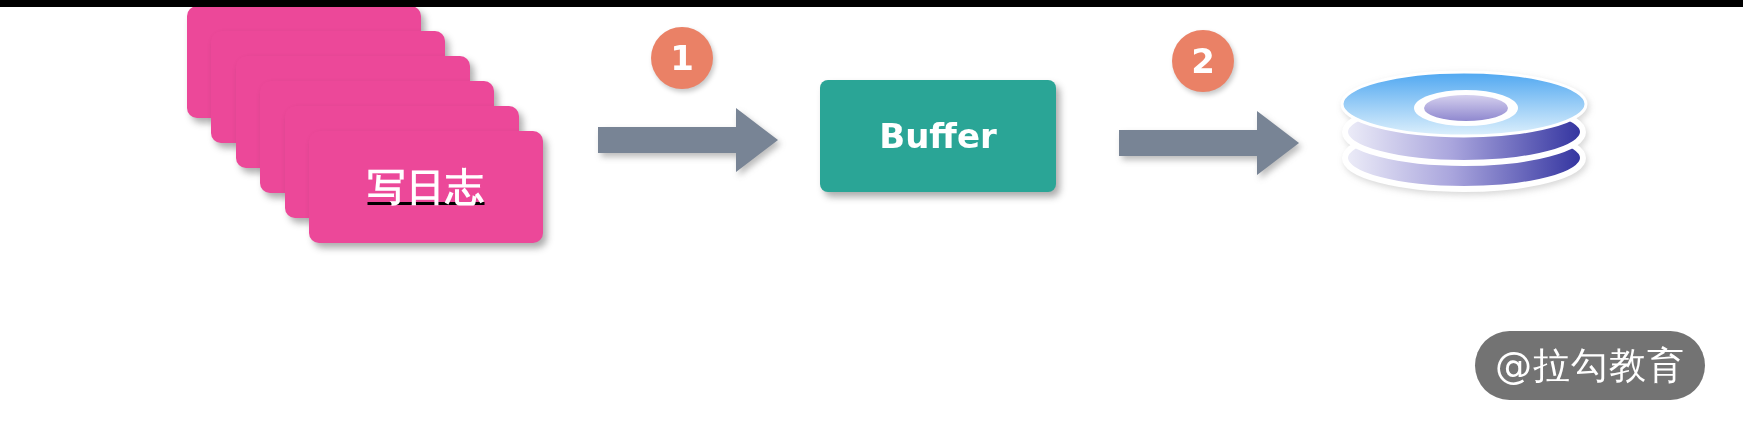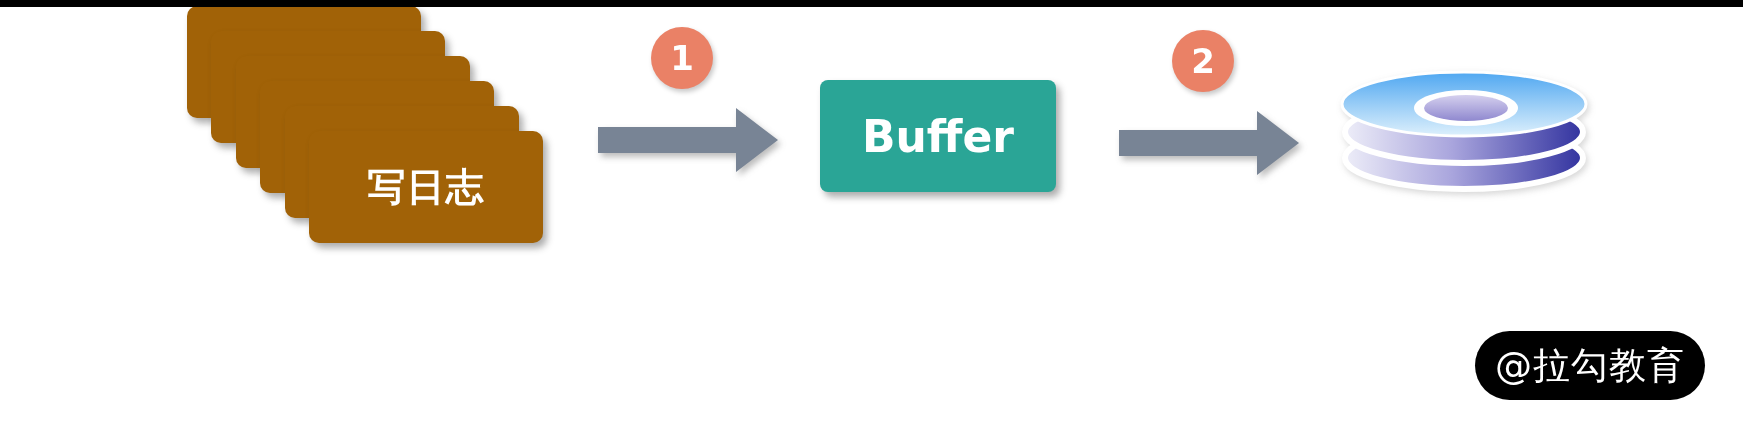--- a/index.html
+++ b/index.html
@@ -15,23 +15,24 @@
   .top-bar {
     position: absolute; left: 0; top: 0;
     width: 1743px; height: 7px;
     background: #000000; z-index: 30;
   }
 
   
   .card {
     position: absolute;
     width: 234px; height: 112px;
-    background: #a16207;
+    background: #ec4899;
     border-radius: 10px;
     box-shadow: 4px 5px 7px rgba(50,50,50,0.40);
+    text-decoration: underline;
   }
   .card-label {
     width: 100%; height: 100%;
     display: flex; align-items: center; justify-content: center;
     color: #ffffff; font-size: 38px; font-weight: bold;
     letter-spacing: 1px;
   }
 
   
   .badge {
@@ -51,38 +52,38 @@
   .arrow-2 { left: 1119px; top: 103px; }
 
   
   .buffer-box {
     position: absolute;
     left: 820px; top: 80px;
     width: 236px; height: 112px;
     background: #2aa596; border-radius: 8px;
     box-shadow: 4px 5px 7px rgba(50,50,50,0.40);
     display: flex; align-items: center; justify-content: center;
-    color: #ffffff; font-size: 44px; font-weight: 600;
+    color: #ffffff; font-size: 34px; font-weight: 600;
   }
 
   .interval-caption {
     position: absolute;
     left: 1118px; top: 222px; width: 182px;
     text-align: center;
     color: #595959; font-size: 38px; font-weight: bold;
   }
 
   .disk-svg { position: absolute; left: 1338px; top: 62px;
     filter: drop-shadow(2px 3px 3px rgba(100,100,100,0.25)); }
 
   .watermark {
     position: absolute;
     left: 1475px; top: 331px;
     width: 230px; height: 69px;
-    background: #000000; border-radius: 35px;
+    background: #737373; border-radius: 35px;
     display: flex; align-items: center; justify-content: center;
     color: #ffffff; font-size: 37px; letter-spacing: 1px;
   }
 </style>
 </head>
 <body>
 
 <div class="stage">
 
   <div class="top-bar"></div>

